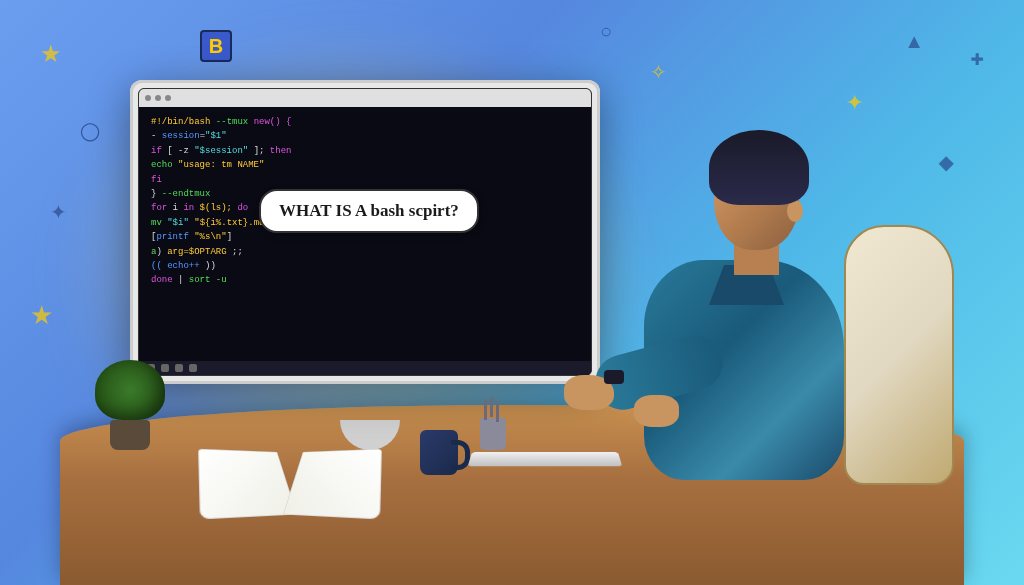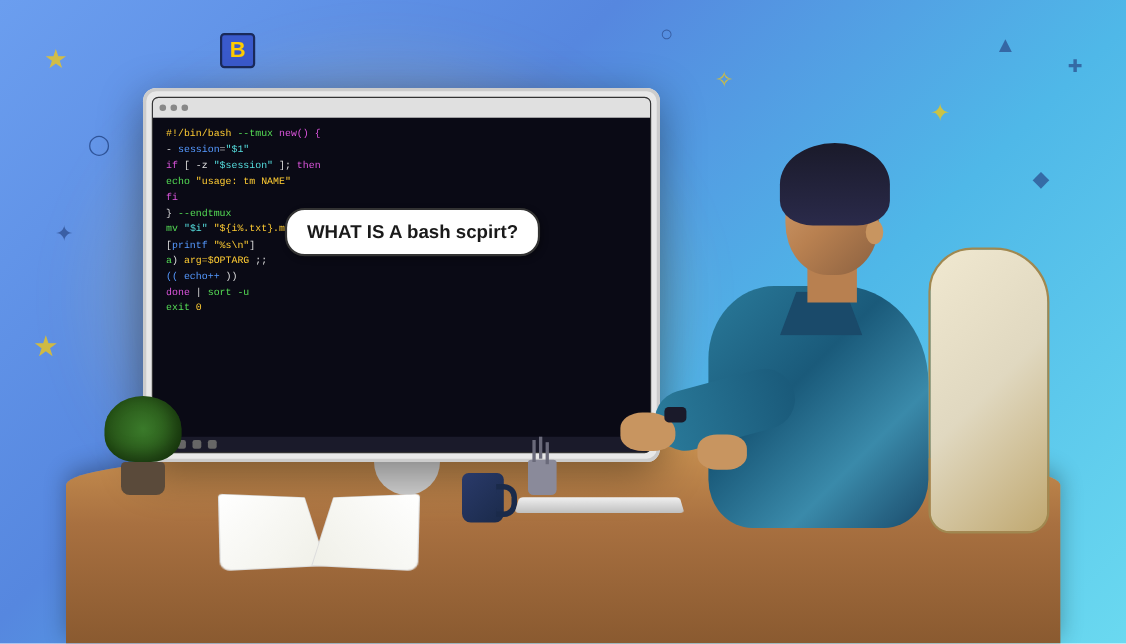--- a/index.html
+++ b/index.html
@@ -65,21 +65,21 @@
       height: 180px;
       background: linear-gradient(180deg, #c89050 0%, #a87040 40%, #8a5a30 100%);
       border-radius: 50% 50% 0 0 / 20% 20% 0 0;
       box-shadow: 0 -5px 20px rgba(0,0,0,0.3);
     }
     .monitor {
       position: absolute;
       left: 130px;
       top: 80px;
       width: 470px;
-      height: 340px;
+      height: 304px;
       background: #e8e8e8;
       border-radius: 12px;
       box-shadow: 0 10px 40px rgba(0,0,0,0.4), inset 0 0 0 3px #ccc;
       padding: 8px;
     }
     .screen {
       width: 100%;
       height: 100%;
       background: #0a0a15;
       border-radius: 6px;
@@ -114,21 +114,21 @@
       position: absolute;
       left: 120px;
       top: 100px;
       background: #fff;
       border: 2px solid #333;
       border-radius: 18px;
       padding: 10px 18px;
       font-weight: bold;
       font-size: 17px;
       color: #1a1a1a;
-      font-family: Liberation Sans, sans-serif;
+      font-family: Liberation Serif, serif;
       box-shadow: 2px 2px 6px rgba(0,0,0,0.3);
     }
     .taskbar {
       position: absolute;
       bottom: 0;
       left: 0;
       right: 0;
       height: 14px;
       background: #1a1a2a;
       display: flex;
@@ -415,26 +415,26 @@
     <div class="code-area" id="code-area">
         <div class="code-line"><span class="c-y">#!/bin/bash</span><span class="c-w">  </span><span class="c-g">--tmux</span><span class="c-p"> new() {</span></div>
         <div class="code-line"><span class="c-w">  - </span><span class="c-b">session</span><span class="c-w">=</span><span class="c-c">"$1"</span></div>
         <div class="code-line"><span class="c-p">  if</span><span class="c-w"> [ -z </span><span class="c-c">"$session"</span><span class="c-w"> ]; </span><span class="c-p">then</span></div>
         <div class="code-line"><span class="c-g">    echo</span><span class="c-y"> "usage: tm NAME"</span></div>
         <div class="code-line"><span class="c-p">  fi</span></div>
         <div class="code-line"><span class="c-w"></span></div>
         <div class="code-line"><span class="c-w"></span></div>
         <div class="code-line"><span class="c-w"></span></div>
         <div class="code-line"><span class="c-w">} </span><span class="c-g">--endtmux</span></div>
+        <div class="code-line"><span class="c-p">for</span><span class="c-w"> i </span><span class="c-p">in</span><span class="c-y"> $(ls); </span><span class="c-p">do</span></div>
         <div class="code-line"><span class="c-g">  mv</span><span class="c-c"> "$i"</span><span class="c-w"> </span><span class="c-y">"${i%.txt}.md"</span></div>
         <div class="code-line"><span class="c-w">  [</span><span class="c-b">printf</span><span class="c-w"> </span><span class="c-y">"%s\n"</span><span class="c-w">]</span></div>
         <div class="code-line"><span class="c-g">    a</span><span class="c-w">) </span><span class="c-y">arg=$OPTARG</span><span class="c-w"> ;;</span></div>
         <div class="code-line"><span class="c-w">  </span><span class="c-b">(( echo++</span><span class="c-w"> ))</span></div>
         <div class="code-line"><span class="c-p">done</span><span class="c-w"> | </span><span class="c-g">sort -u</span></div>
-        <div class="code-line"><span class="c-g">exit</span><span class="c-y"> 0</span></div>
       </div>
     <div class="speech-bubble">
       <span>WHAT IS A bash scpirt?</span>
     </div>
     <div class="taskbar">
       <div class="tb-icon"></div>
       <div class="tb-icon"></div>
       <div class="tb-icon"></div>
       <div class="tb-icon"></div>
     </div>

